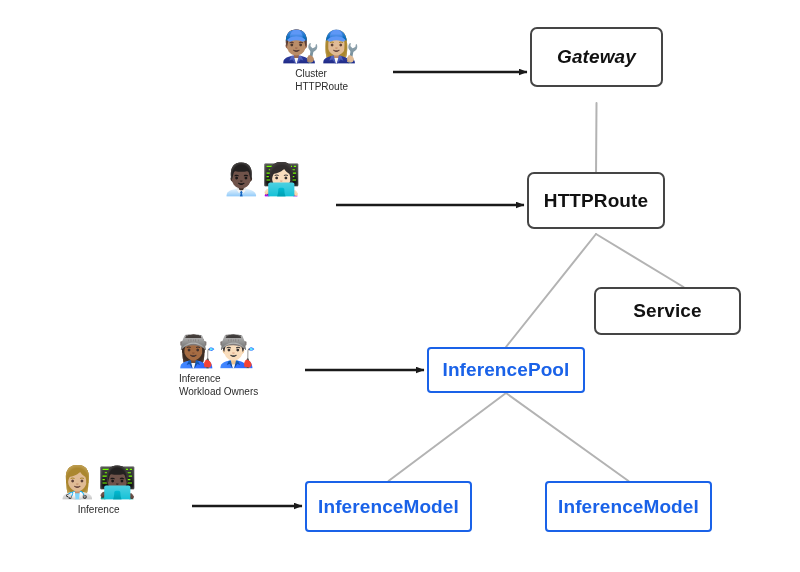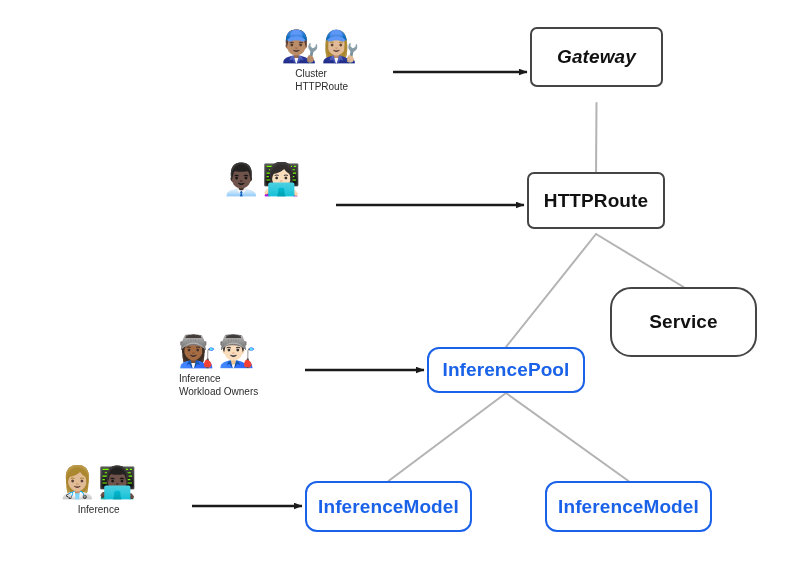--- a/index.html
+++ b/index.html
@@ -47,21 +47,21 @@
   }
   .node.core {
     border: 2px solid #454545;
   }
   .node.core .node-label {
     color: #111111;
     font-size: 19px;
   }
   .node.infer {
     border: 2.2px solid #1a62e8;
-    border-radius: 12px;
+    border-radius: 4px;
   }
   .node.infer .node-label {
     color: #1a62e8;
     font-size: 19px;
   }
 
   
   .persona {
     position: absolute;
     display: flex;
@@ -113,21 +113,21 @@
       </g>
   </svg>
 
   <div id="node-layer">
       <div class="node core" style="left: 530px; top: 27px; width: 133px; height: 60px; font-style: italic;">
         <span class="node-label">Gateway</span>
       </div>
       <div class="node core" style="left: 527px; top: 172px; width: 138px; height: 57px;">
         <span class="node-label">HTTPRoute</span>
       </div>
-      <div class="node core" style="left: 610px; top: 287px; width: 147px; height: 70px; border-radius: 21px;">
+      <div class="node core" style="left: 594px; top: 287px; width: 147px; height: 48px;">
         <span class="node-label">Service</span>
       </div>
       <div class="node infer" style="left: 427px; top: 347px; width: 158px; height: 46px;">
         <span class="node-label">InferencePool</span>
       </div>
       <div class="node infer" style="left: 305px; top: 481px; width: 167px; height: 51px;">
         <span class="node-label">InferenceModel</span>
       </div>
       <div class="node infer" style="left: 545px; top: 481px; width: 167px; height: 51px;">
         <span class="node-label">InferenceModel</span>

